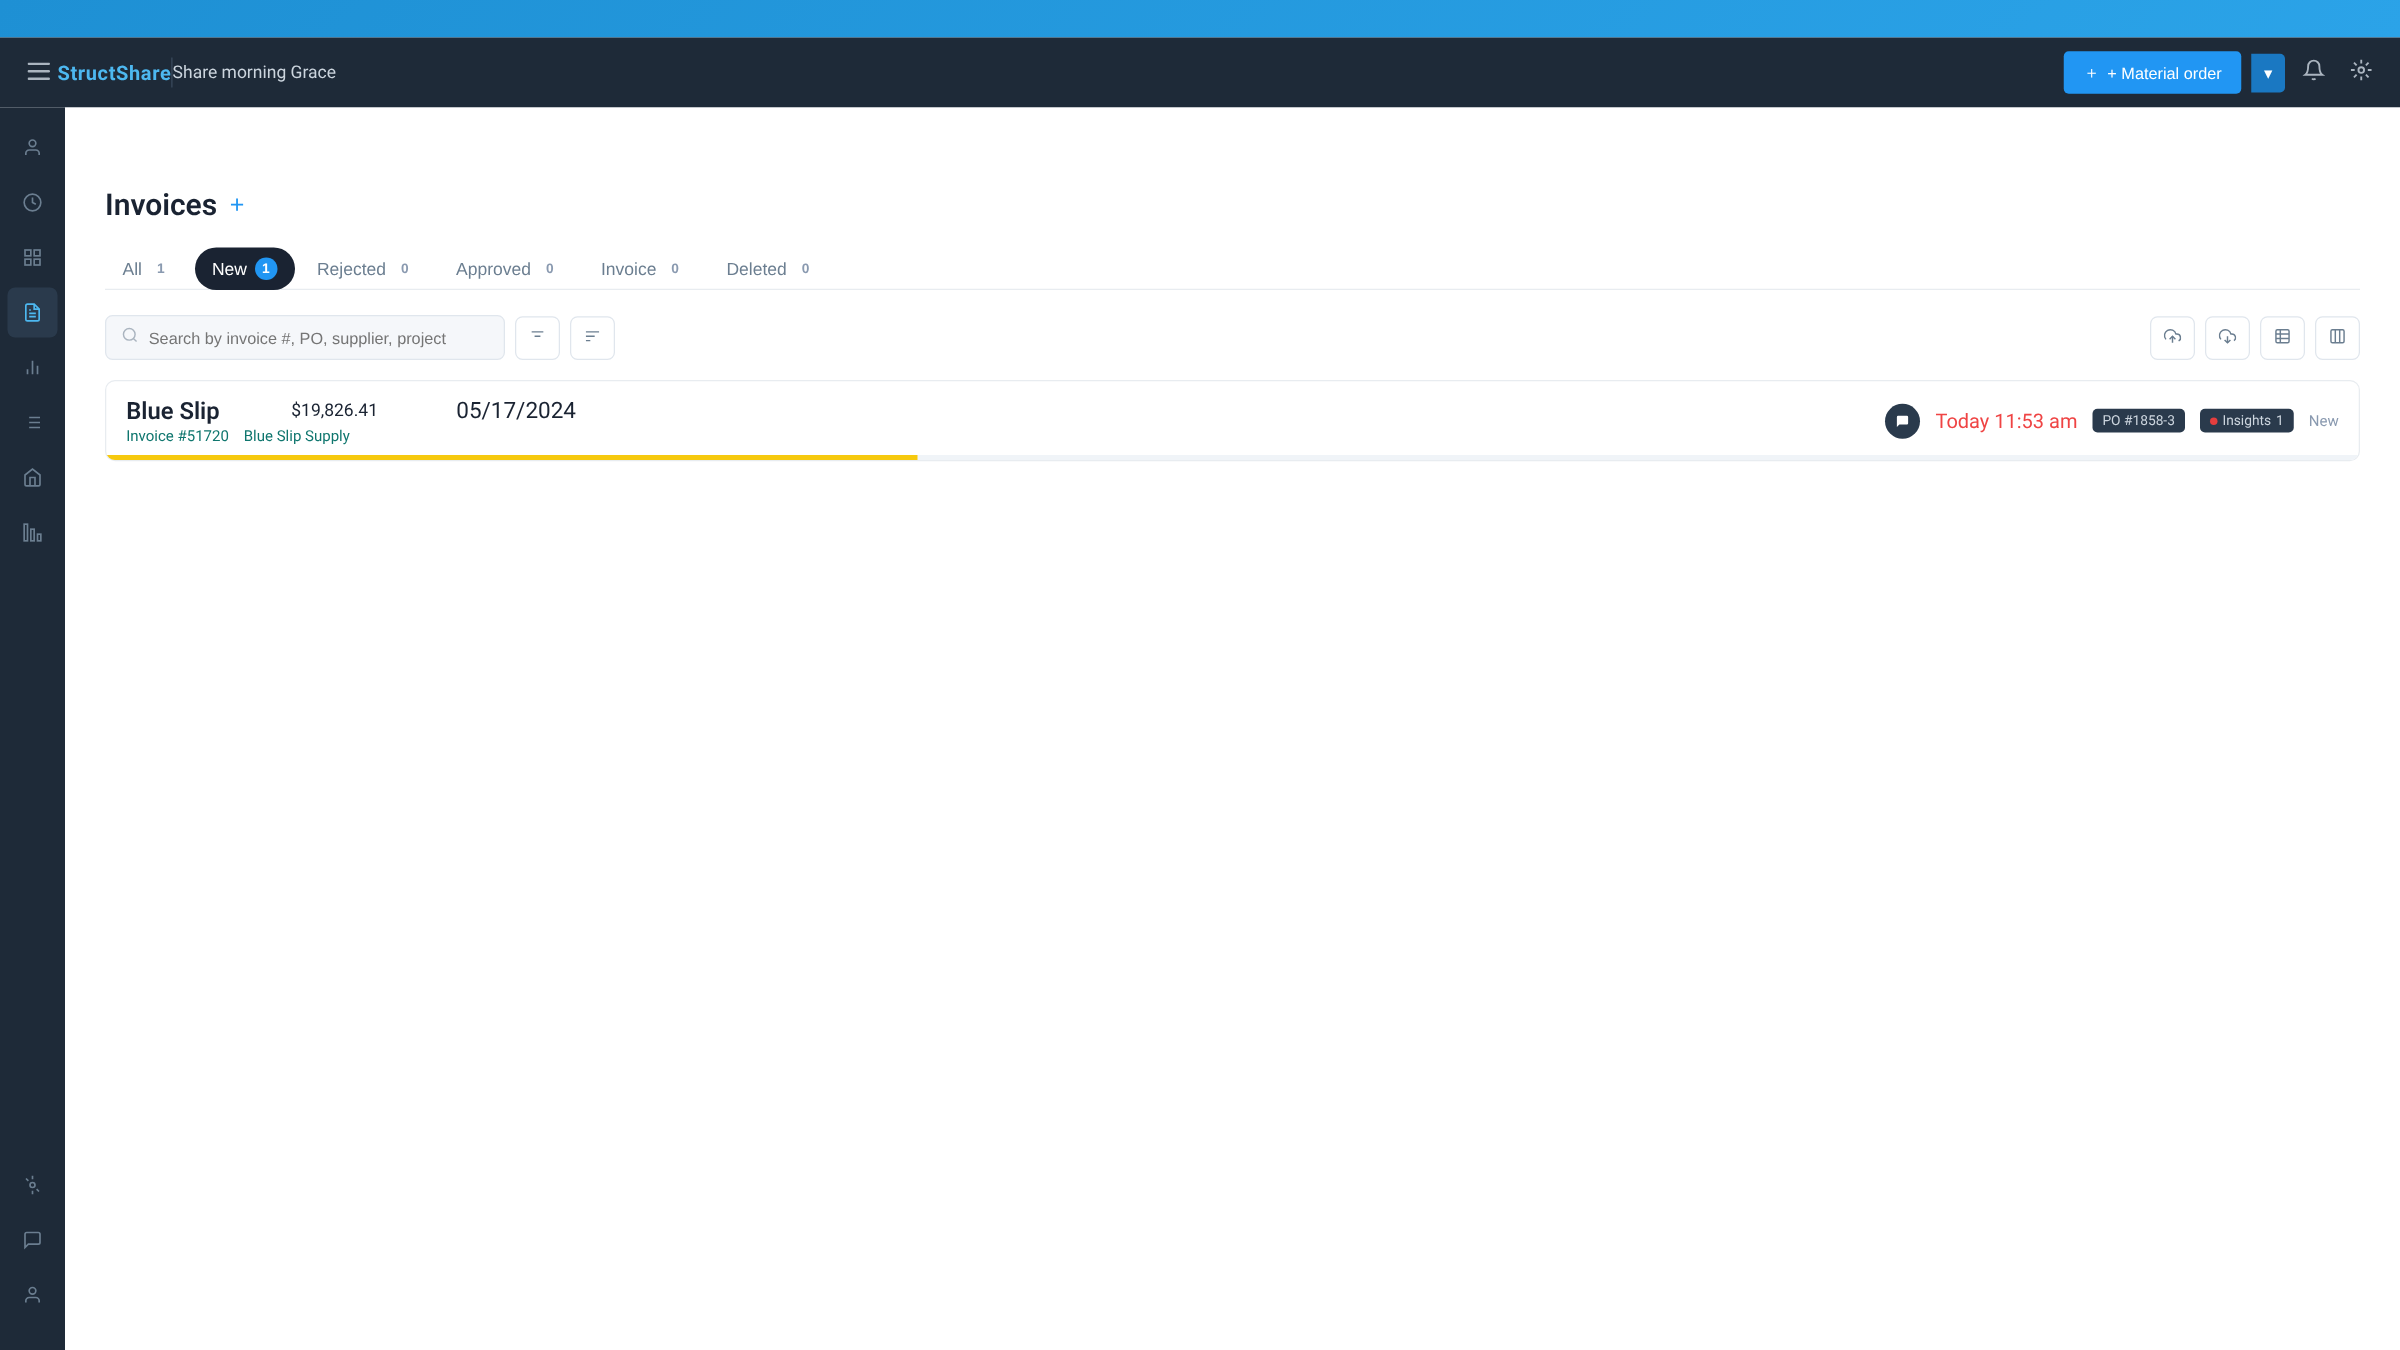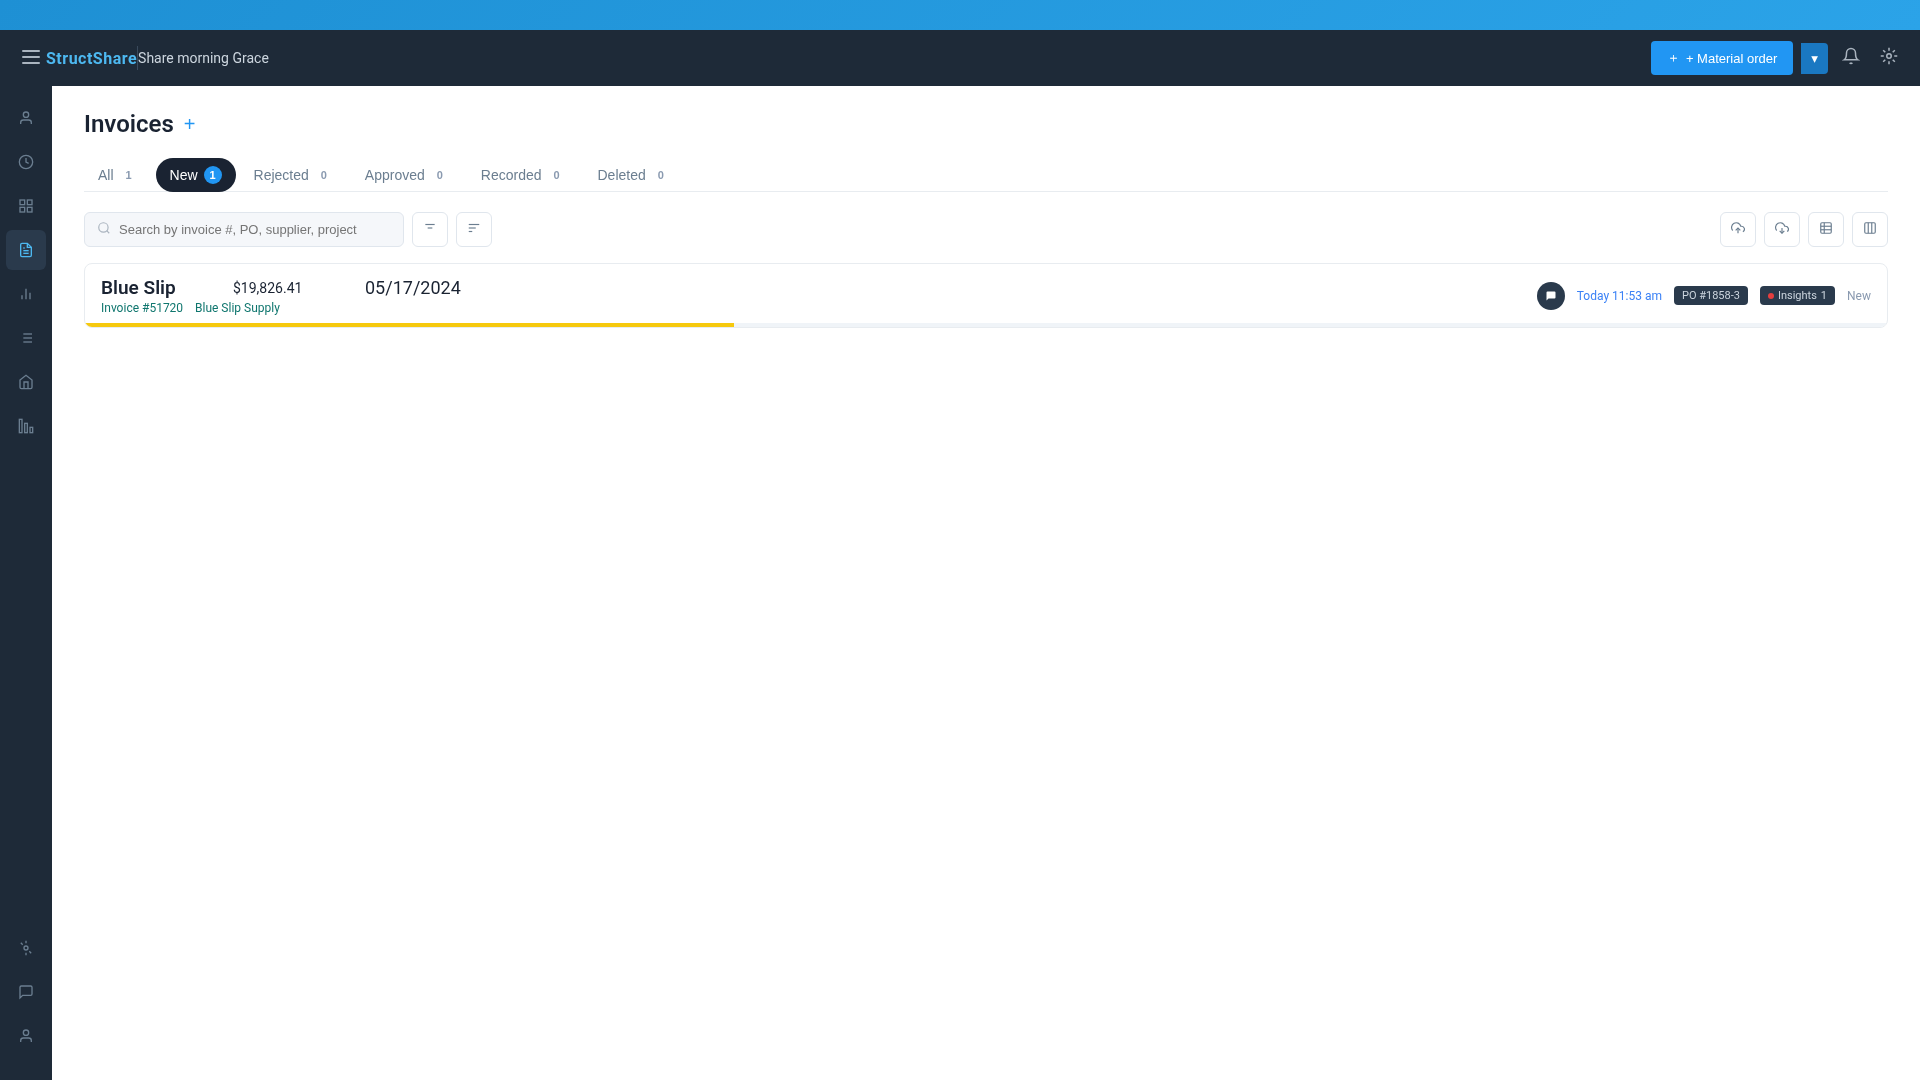--- a/index.html
+++ b/index.html
@@ -115,20 +115,21 @@
       padding: 24px 32px;
       overflow-y: auto;
     }
 
     
     .page-header {
       display: flex;
       align-items: center;
       gap: 10px;
       margin-bottom: 20px;
+      margin-top: 40px;
     }
     .page-title {
       font-size: 24px;
       font-weight: 600;
       color: #1a2332;
     }
     .btn-add {
       background: transparent;
       border: none;
       color: #2196f3;
@@ -274,22 +275,22 @@
       height: 28px;
       background: #2a3a4c;
       border-radius: 50%;
       display: flex;
       align-items: center;
       justify-content: center;
       color: white;
       font-size: 12px;
     }
     .invoice-timestamp {
-      font-size: 12px;
-      color: #3b82f6;
+      font-size: 16px;
+      color: #ef4444;
     }
     .po-badge {
       background: #2a3a4c;
       color: #ccd5de;
       font-size: 11px;
       padding: 3px 8px;
       border-radius: 4px;
     }
     .insights-badge {
       background: #2a3a4c;
@@ -470,21 +471,21 @@
       </button>
       <button class="tab">
         <span>Rejected</span>
         <span class="tab-badge">0</span>
       </button>
       <button class="tab">
         <span>Approved</span>
         <span class="tab-badge">0</span>
       </button>
       <button class="tab">
-        <span>Recorded</span>
+        <span>Invoice</span>
         <span class="tab-badge">0</span>
       </button>
       <button class="tab">
         <span>Deleted</span>
         <span class="tab-badge">0</span>
       </button>
     </div>
 
     <div class="toolbar">
       <div class="search-box">

